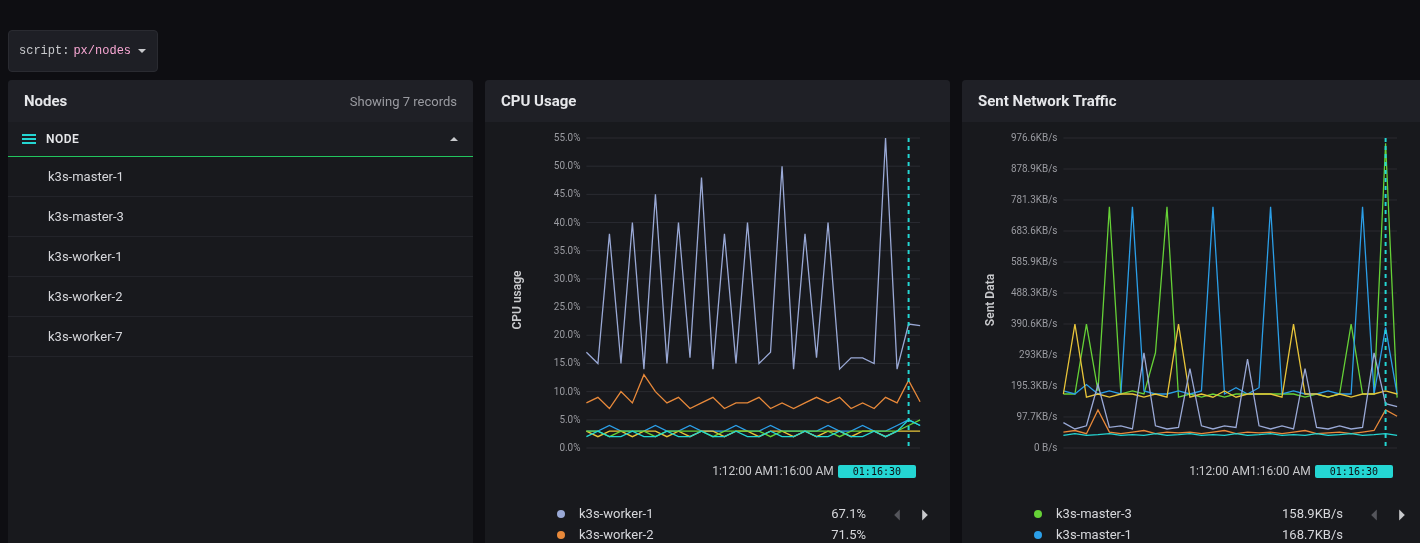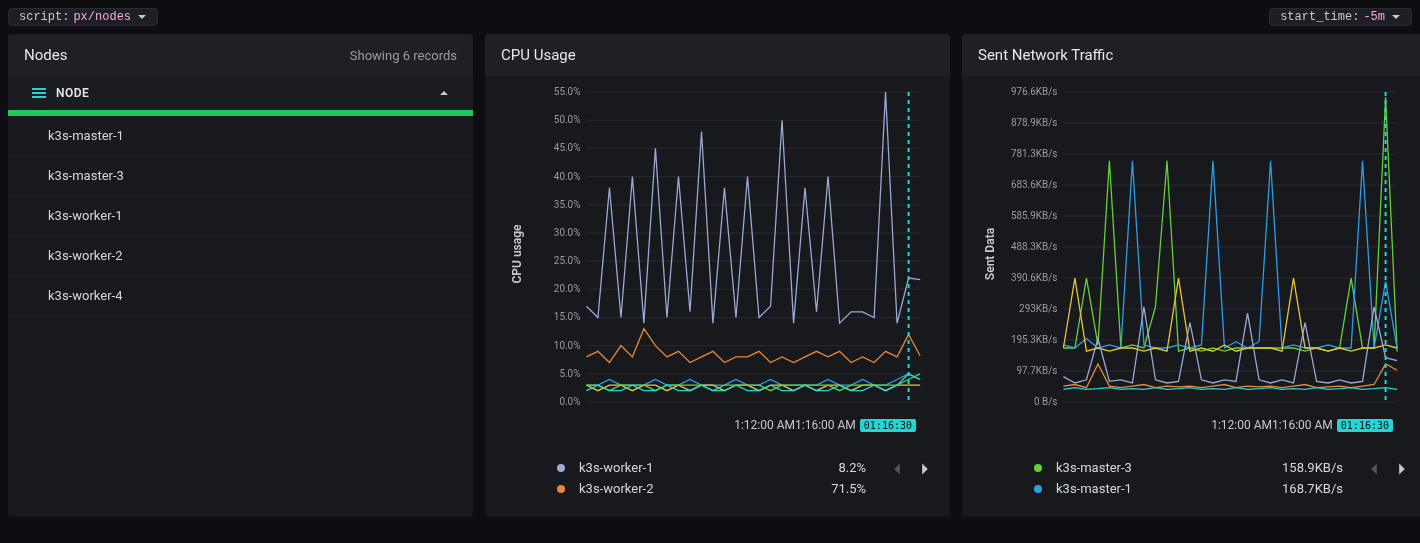--- a/index.html
+++ b/index.html
@@ -13,25 +13,26 @@
   }
   .topbar {
     display: flex; justify-content: space-between; align-items: center;
     padding: 8px 8px 8px 8px;
   }
   .pill {
     display: inline-flex; align-items: center; gap: 4px;
     background: #1e1f25;
     border: 1px solid #2a2b31;
     border-radius: 4px;
-    padding: 1px 10px;
+    padding: 13px 10px;
     font-family: "SFMono-Regular", Consolas, "Liberation Mono", Menlo, monospace;
     font-size: 12px;
     color: #c8c9cc;
     cursor: pointer;
+    margin-top: 22px;
   }
   .pill .val-cyan { color: #f9a8d4; }
   .chev { width: 10px; height: 10px; fill: #c8c9cc; margin-left: 2px;}
   .panels {
     display: grid;
     grid-template-columns: 465px 465px 465px;
     gap: 12px;
     padding: 0 8px 8px 8px;
   }
   .panel {
@@ -39,27 +40,27 @@
     border-radius: 4px;
     display: flex; flex-direction: column;
     height: 483px;
     overflow: hidden;
   }
   .panel-header {
     display: flex; justify-content: space-between; align-items: center;
     padding: 12px 16px;
     background: #1f2026;
   }
-  .panel-title { font-size: 15px; font-weight: 400; color: #e6e7ea; }
+  .panel-title { font-size: 15px; font-weight: 700; color: #e6e7ea; }
   .panel-sub { font-size: 13px; color: #9a9ba1; }
   
   .nodes-group {
     display: flex; align-items: center; justify-content: space-between;
-    padding: 10px 24px;
-    border-bottom: 6px solid #22c55e;
+    padding: 10px 14px;
+    border-bottom: 1px solid #22c55e;
     background: #1b1c21;
     cursor: pointer;
   }
   .nodes-group .left { display: flex; align-items: center; gap: 10px; }
   .drag-icon { color: #24d6d3; display: inline-flex; flex-direction: column; gap: 2px; }
   .drag-icon span { display:block; width: 14px; height: 2px; background: #24d6d3; }
   .nodes-group .label { font-size: 12px; letter-spacing: 0.5px; font-weight: 600; color: #e6e7ea;}
   .node-row {
     padding: 12px 16px 12px 40px;
     border-bottom: 1px solid #23242a;
@@ -84,21 +85,21 @@
     transform-origin: center;
     font-size: 12px; color: #c8c9cc; font-weight: 600;
     white-space: nowrap;
   }
   .xlabels {
     display: flex; justify-content: flex-end;
     padding: 2px 20px 0 90px; font-size: 12px; color: #c8c9cc;
   }
   .cursor-badge {
     background: #24d6d3; color: #0e0e12;
-    font-size: 10px; padding: 1px 4px; border-radius: 2px;
+    font-size: 10px; padding: 1px 15px; border-radius: 2px;
     font-family: monospace;
   }
   .legend {
     padding: 28px 24px 10px 24px;
     display: flex; flex-direction: column; gap: 6px;
     position: relative;
   }
   .legend-row {
     display: grid;
     grid-template-columns: 12px 1fr 80px;
@@ -119,55 +120,48 @@
 <body>
 
 <div class="topbar">
   <div class="pill">
     <span>script:</span>
     <span class="val-cyan">px/nodes</span>
     <svg class="chev" viewBox="0 0 10 10">
         <path d="M1 3 L5 7 L9 3 Z"></path>
       </svg>
   </div>
-  <div class="pill">
-    <span>start_time:</span>
-    <span class="val-cyan">-5m</span>
-    <svg class="chev" viewBox="0 0 10 10">
-        <path d="M1 3 L5 7 L9 3 Z"></path>
-      </svg>
-  </div>
 </div>
 
 <div class="panels">
 
   <div class="panel">
     <div class="panel-header">
       <span class="panel-title">Nodes</span>
-      <span class="panel-sub">Showing 6 records</span>
+      <span class="panel-sub">Showing 7 records</span>
     </div>
     <div class="nodes-group">
       <div class="left">
         <span class="drag-icon">
             <span></span>
             <span></span>
             <span></span>
           </span>
         <span class="label">NODE</span>
       </div>
       <svg class="chev" style="transform:rotate(180deg)" viewBox="0 0 10 10">
           <path d="M1 3 L5 7 L9 3 Z"></path>
         </svg>
     </div>
     <div id="nodes-list">
         <div class="node-row">k3s-master-1</div>
         <div class="node-row">k3s-master-3</div>
         <div class="node-row">k3s-worker-1</div>
         <div class="node-row">k3s-worker-2</div>
-        <div class="node-row">k3s-worker-4</div>
+        <div class="node-row">k3s-worker-7</div>
       </div>
   </div>
 
   <div class="panel">
     <div class="panel-header">
       <span class="panel-title">CPU Usage</span>
     </div>
     <div class="chart-wrap">
       <div class="ylabel">CPU usage</div>
       <svg class="chart-svg" id="cpu-svg" viewBox="0 0 440 330" preserveAspectRatio="none">
@@ -210,21 +204,21 @@
         <span style="display:flex;align-items:center;gap:4px">
           <span>1:16:00 AM</span>
           <span class="cursor-badge">01:16:30</span>
         </span>
       </div>
     </div>
     <div class="legend" id="cpu-legend">
       <div class="legend-row">
           <span class="dot" style="background:#9aa9d6"></span>
           <span>k3s-worker-1</span>
-          <span class="v">8.2%</span>
+          <span class="v">67.1%</span>
         </div>
         <div class="legend-row">
           <span class="dot" style="background:#e8893a"></span>
           <span>k3s-worker-2</span>
           <span class="v">71.5%</span>
         </div>
         <div class="legend-nav">
         <svg class="arrow dim" viewBox="0 0 10 10">
             <path d="M7 1 L3 5 L7 9 Z"></path>
           </svg>

